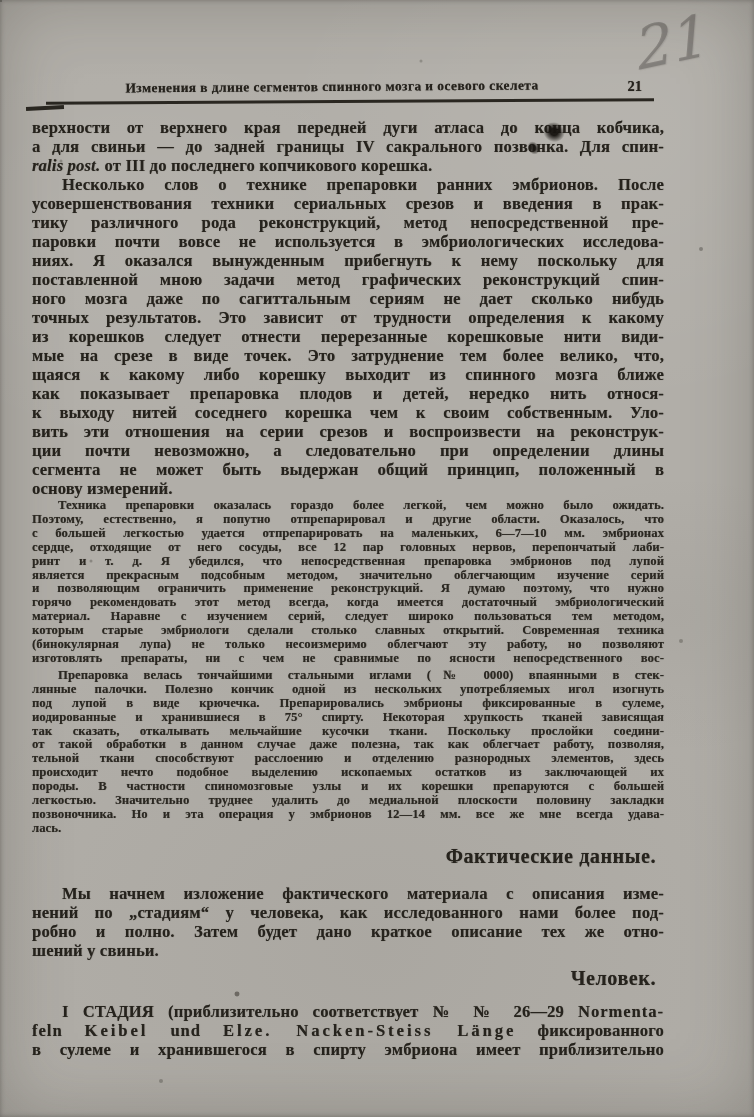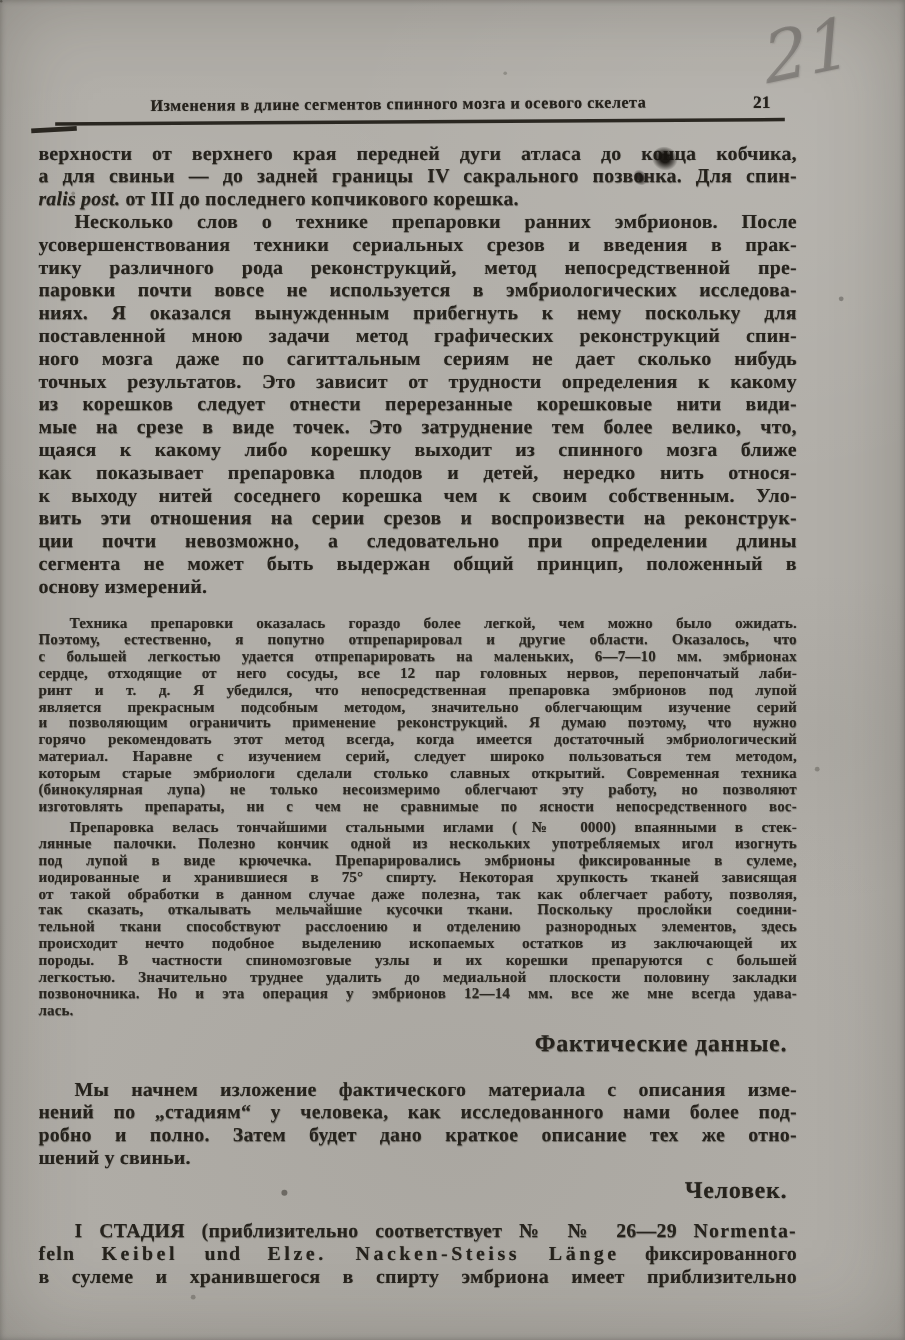--- a/index.html
+++ b/index.html
@@ -48,21 +48,21 @@
   .ln{
     text-align:justify;text-align-last:justify;
     white-space:normal;
     text-shadow:0.3px 0.3px 0.7px rgba(40,36,30,0.55);
   }
   .ln.end{text-align-last:left;}
   .lg .ln{font-size:16.5px;line-height:19px;font-weight:700;letter-spacing:0.2px;}
   .sm .ln{font-size:12.6px;line-height:13.9px;font-weight:700;letter-spacing:0.1px;color:#2b2822;}
   .lg .ind{text-indent:30px;}
   .sm .ind{text-indent:26px;}
-  .sm{margin-top:15px;}
+  .sm{margin-top:1px;}
   .para4{margin-top:3px;}
   .heading{
     margin:9px 0 11px 0;text-align:right;
     font-size:20px;font-weight:700;letter-spacing:0.6px;
     text-shadow:0.3px 0.3px 0.8px rgba(40,36,30,0.6);
     transform:translateX(-8px);
   }
   .heading2{margin:7px 0 12px 0;}
   .p5{margin-top:16px;}
   .it{font-style:italic;}
@@ -141,22 +141,22 @@
       <div class="ln">которым старые эмбриологи сделали столько славных открытий. Современная техника</div>
       <div class="ln">(бинокулярная лупа) не только несоизмеримо облегчают эту работу, но позволяют</div>
       <div class="ln">изготовлять препараты, ни с чем не сравнимые по ясности непосредственного вос-</div>
     </div>
 
     <div class="sm para4">
       <div class="ln ind">Препаровка велась тончайшими стальными иглами (№ 0000) впаянными в стек-</div>
       <div class="ln">лянные палочки. Полезно кончик одной из нескольких употребляемых игол изогнуть</div>
       <div class="ln">под лупой в виде крючечка. Препарировались эмбрионы фиксированные в сулеме,</div>
       <div class="ln">иодированные и хранившиеся в 75° спирту. Некоторая хрупкость тканей зависящая</div>
+      <div class="ln">так сказать, откалывать мельчайшие кусочки ткани. Поскольку прослойки соедини-</div>
       <div class="ln">от такой обработки в данном случае даже полезна, так как облегчает работу, позволяя,</div>
-      <div class="ln">так сказать, откалывать мельчайшие кусочки ткани. Поскольку прослойки соедини-</div>
       <div class="ln">тельной ткани способствуют расслоению и отделению разнородных элементов, здесь</div>
       <div class="ln">происходит нечто подобное выделению ископаемых остатков из заключающей их</div>
       <div class="ln">породы. В частности спиномозговые узлы и их корешки препаруются с большей</div>
       <div class="ln">легкостью. Значительно труднее удалить до медиальной плоскости половину закладки</div>
       <div class="ln">позвоночника. Но и эта операция у эмбрионов 12—14 мм. все же мне всегда удава-</div>
       <div class="ln end">лась.</div>
     </div>
 
     <div class="heading">Фактические данные.</div>
 

